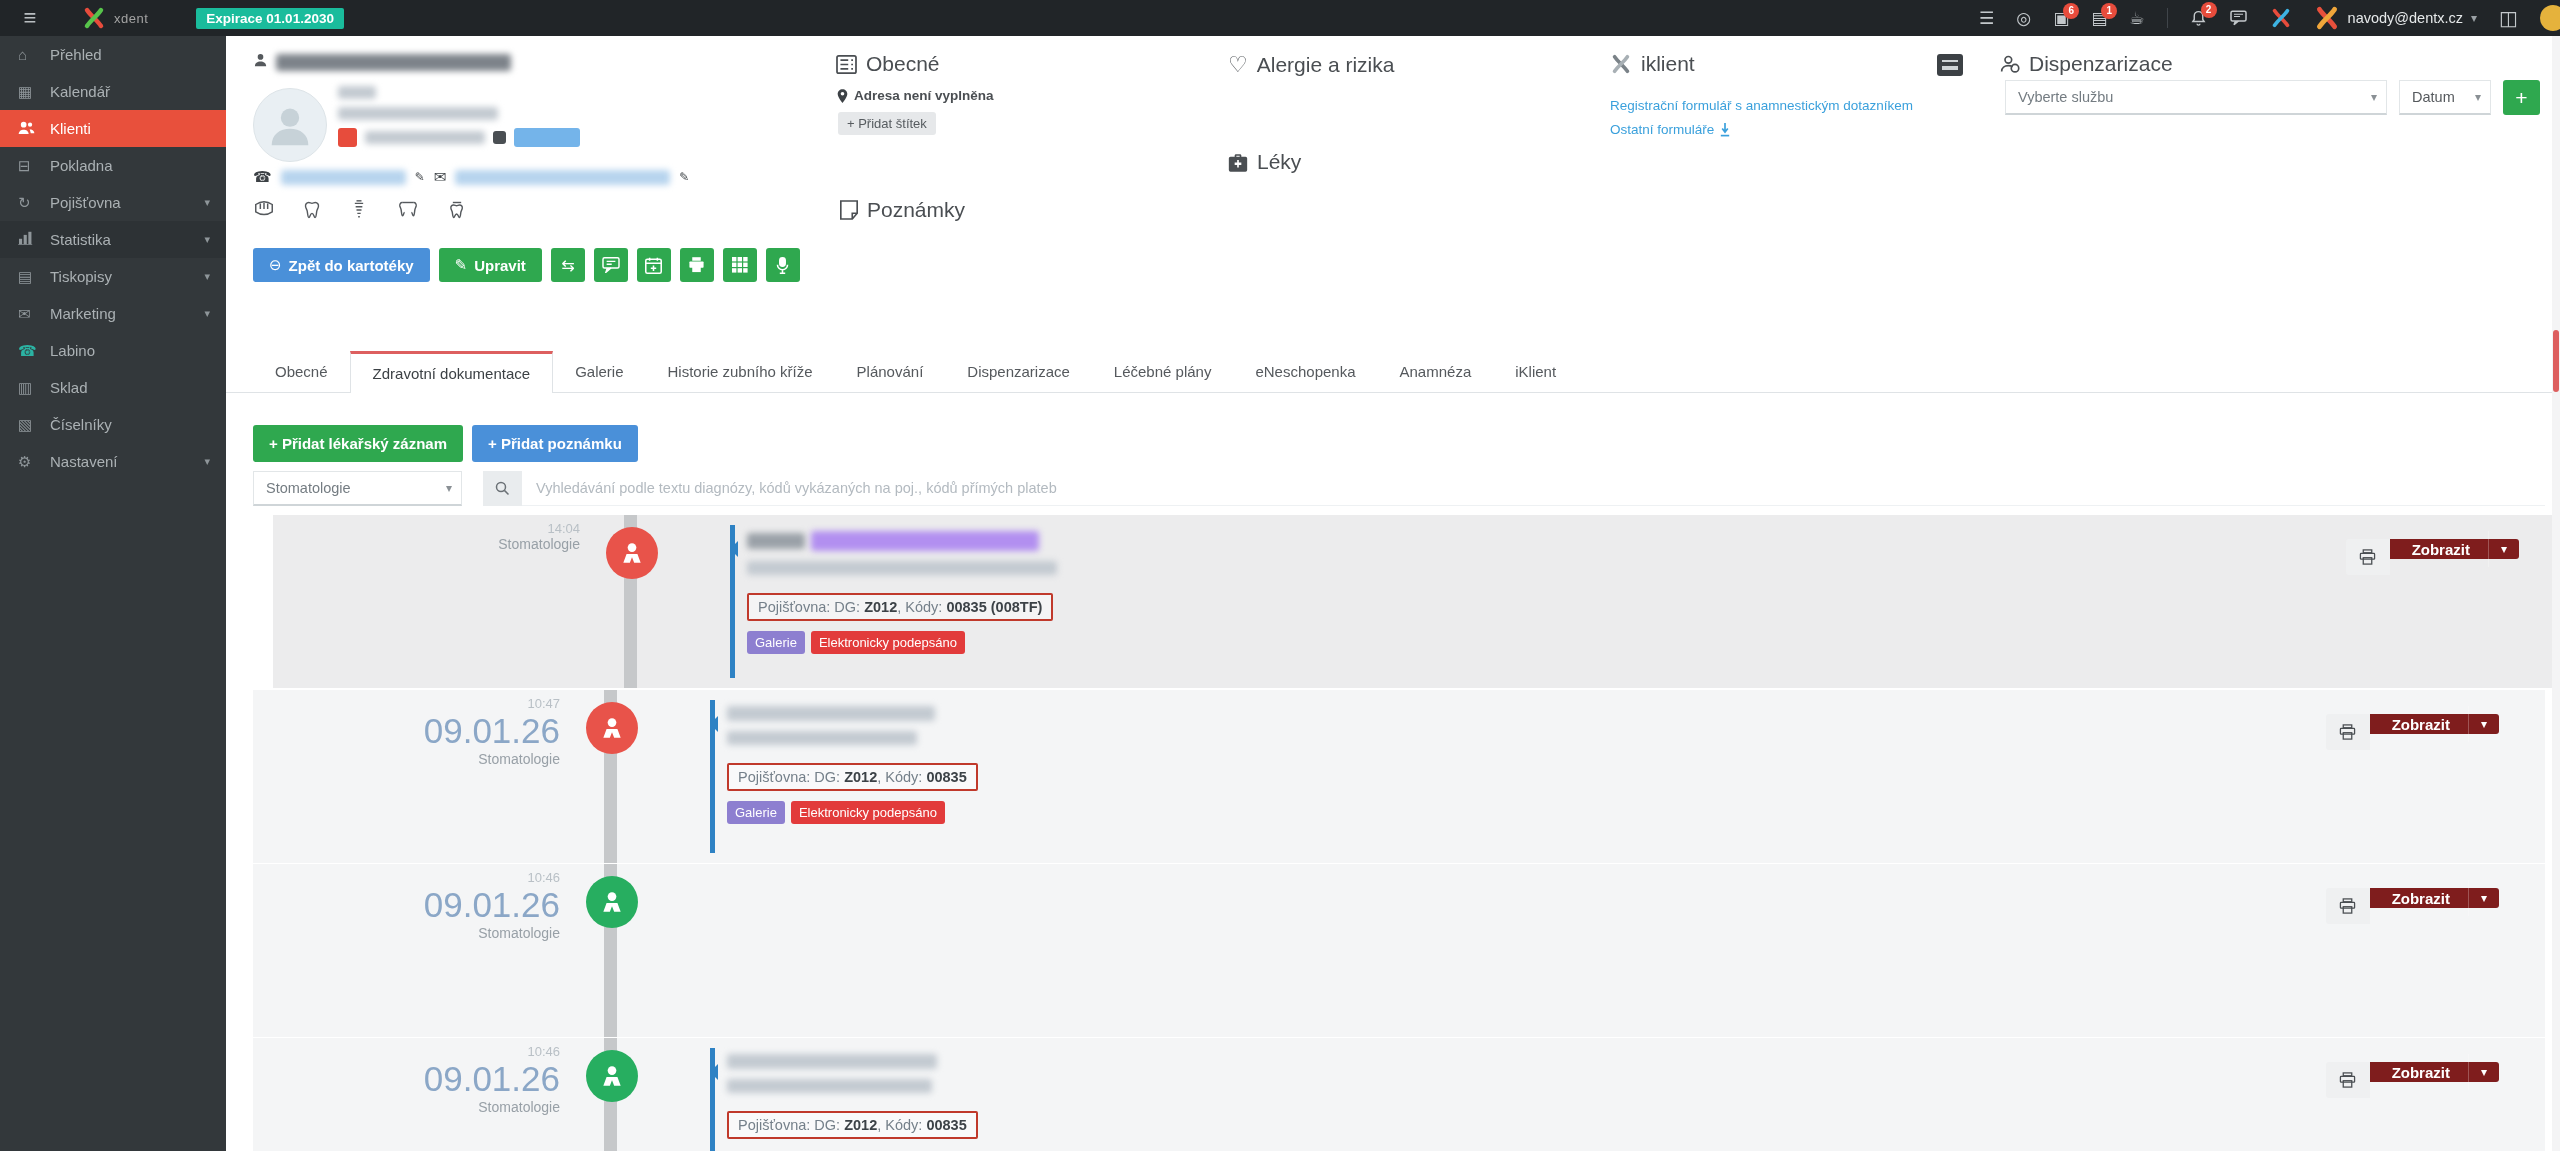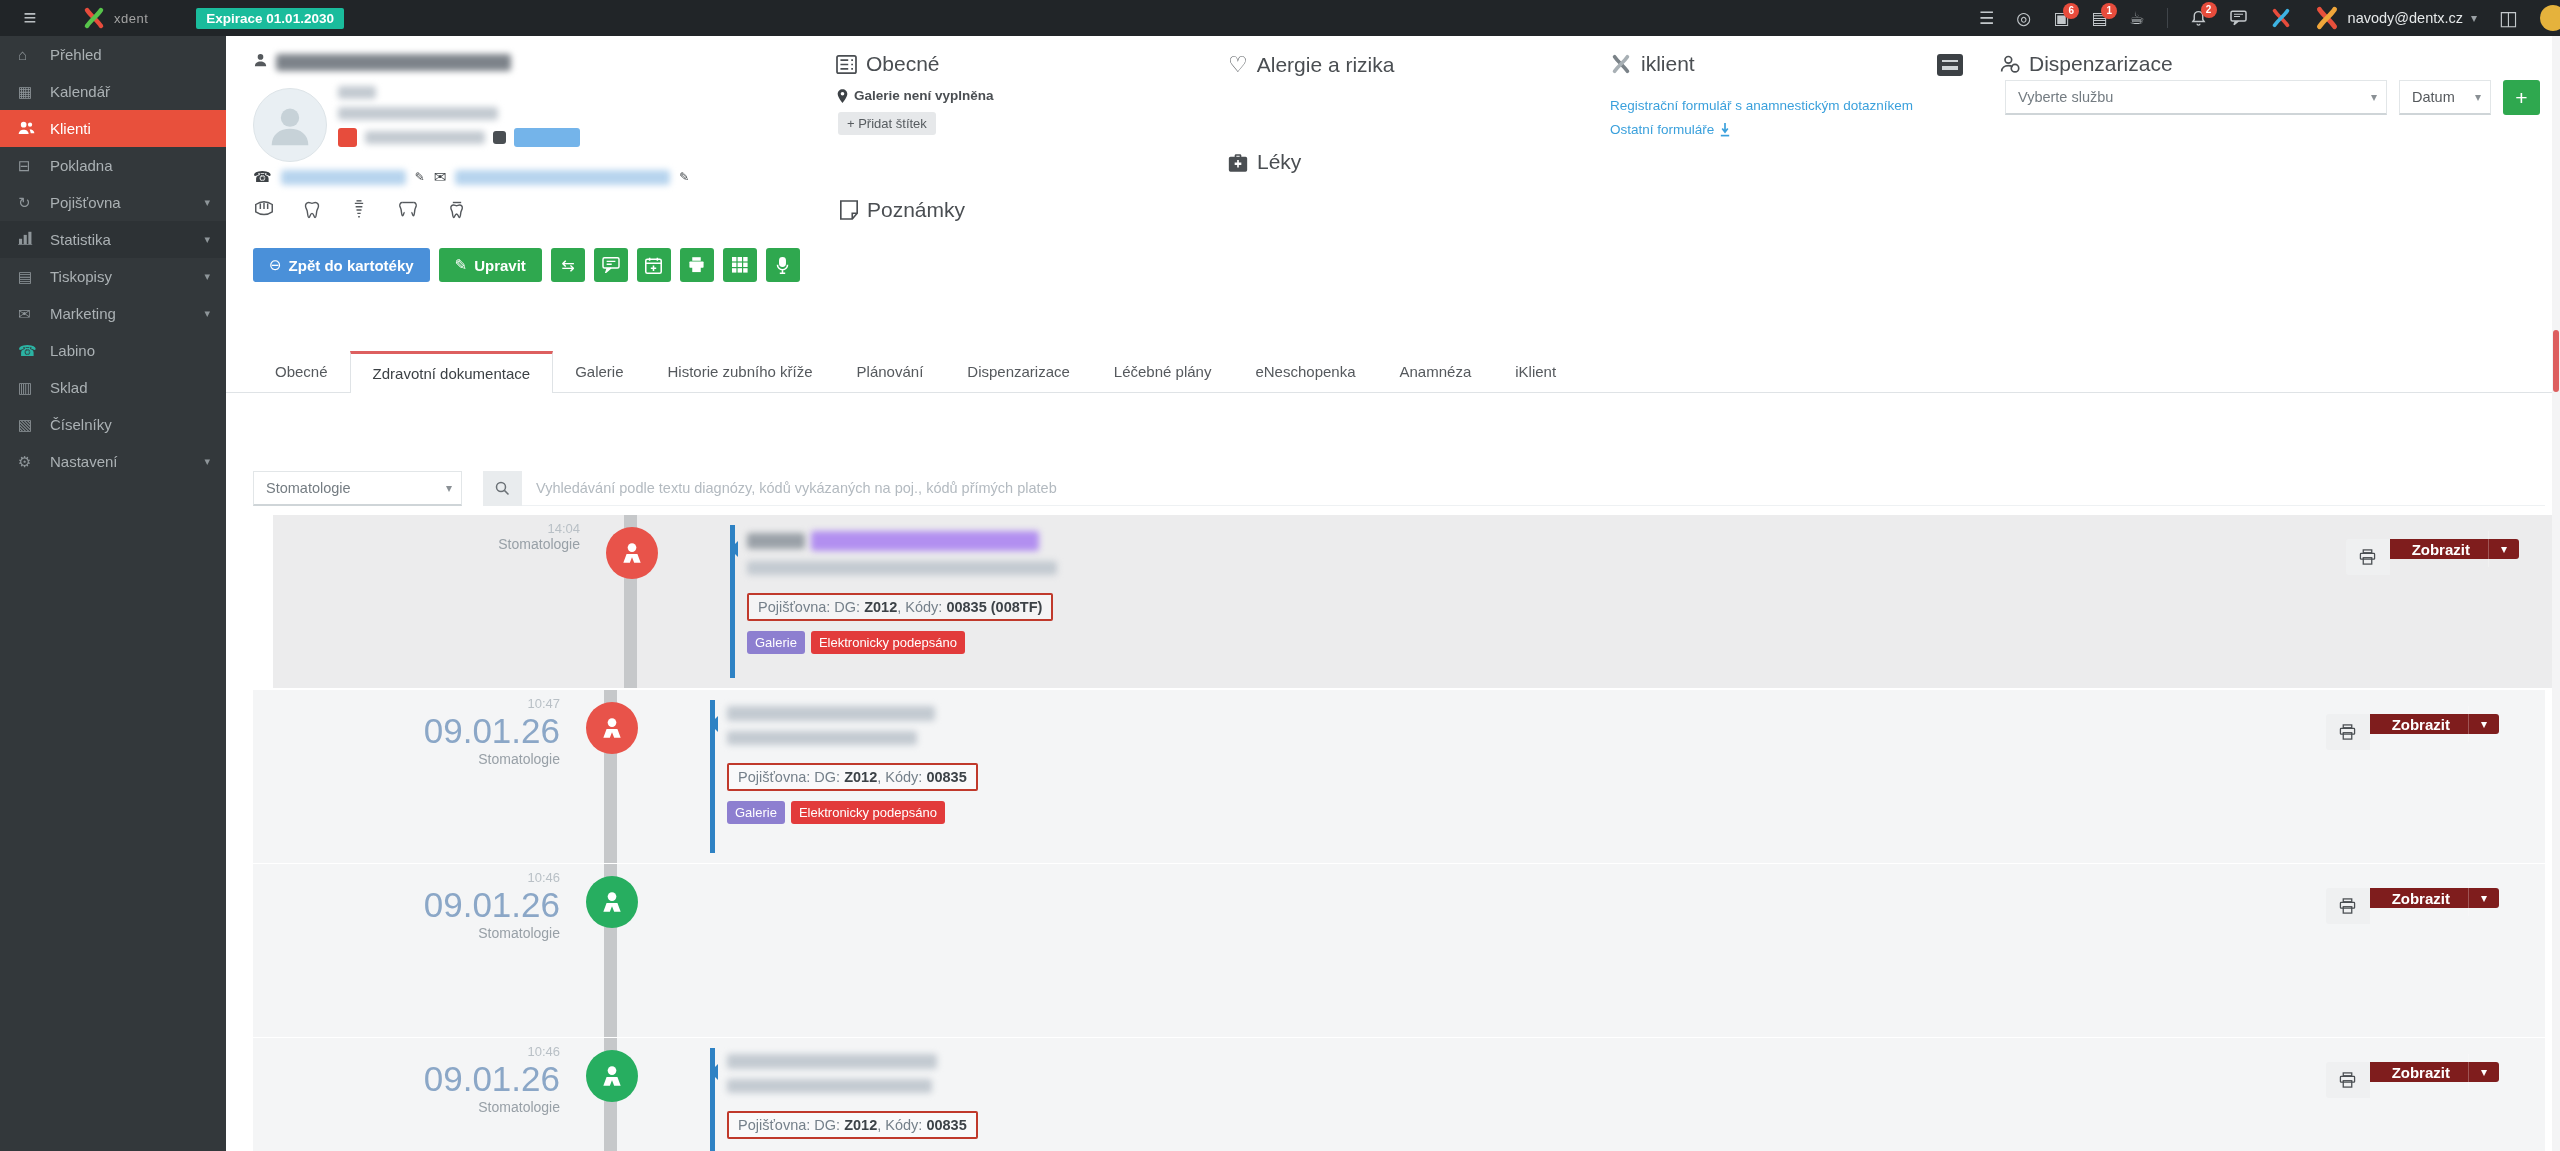--- a/index.html
+++ b/index.html
@@ -323,21 +323,21 @@
             <rect x="1" y="1" width="22" height="20" rx="2"></rect>
             <path d="M5 6h9M5 11h9M5 16h9M17.5 6h2M17.5 11h2M17.5 16h2"></path>
           </svg>
         </span>
       <span>Obecné</span>
     </div>
     <div class="addr-row">
       <svg width="11" height="14" viewBox="0 0 24 30" fill="#3c4145">
           <path d="M12 0C6 0 1.5 4.5 1.5 10.5 1.5 18 12 30 12 30s10.5-12 10.5-19.5C22.5 4.5 18 0 12 0zm0 14a4 4 0 1 1 0-8 4 4 0 0 1 0 8z"></path>
         </svg>
-      <span>Galerie není vyplněna</span>
+      <span>Adresa není vyplněna</span>
     </div>
     <div class="tag-chip">+ Přidat štítek</div>
     <div class="sec-head" style="left:614px;top:118px;margin-top:44px;">
       <span class="sh-icon">
           <svg width="18" height="20" viewBox="0 0 22 24" fill="none" stroke="#4a4e52" stroke-width="2">
             <path d="M1 1h20v15l-6 7H1z"></path>
             <path d="M15 23v-7h6"></path>
           </svg>
         </span>
       <span>Poznámky</span>
@@ -458,20 +458,24 @@
       <div class="tab">Galerie</div>
       <div class="tab">Historie zubního kříže</div>
       <div class="tab">Plánování</div>
       <div class="tab">Dispenzarizace</div>
       <div class="tab">Léčebné plány</div>
       <div class="tab">eNeschopenka</div>
       <div class="tab">Anamnéza</div>
       <div class="tab">iKlient</div>
     </div>
 
+    <div class="rec-add">
+      <button class="btn btn-green" style="height:37px;">+ Přidat lékařský záznam</button>
+      <button class="btn btn-blue" style="height:37px;">+ Přidat poznámku</button>
+    </div>
     <div class="filter-row">
       <div class="select-box filter-select">
         <span>Stomatologie</span>
         <span class="chev">▾</span>
       </div>
       <div class="search-iconbox">
         <svg width="15" height="15" viewBox="0 0 20 20" fill="none" stroke="#6b7176" stroke-width="2">
             <circle cx="8" cy="8" r="6"></circle>
             <path d="M12.5 12.5 L18 18"></path>
           </svg>

